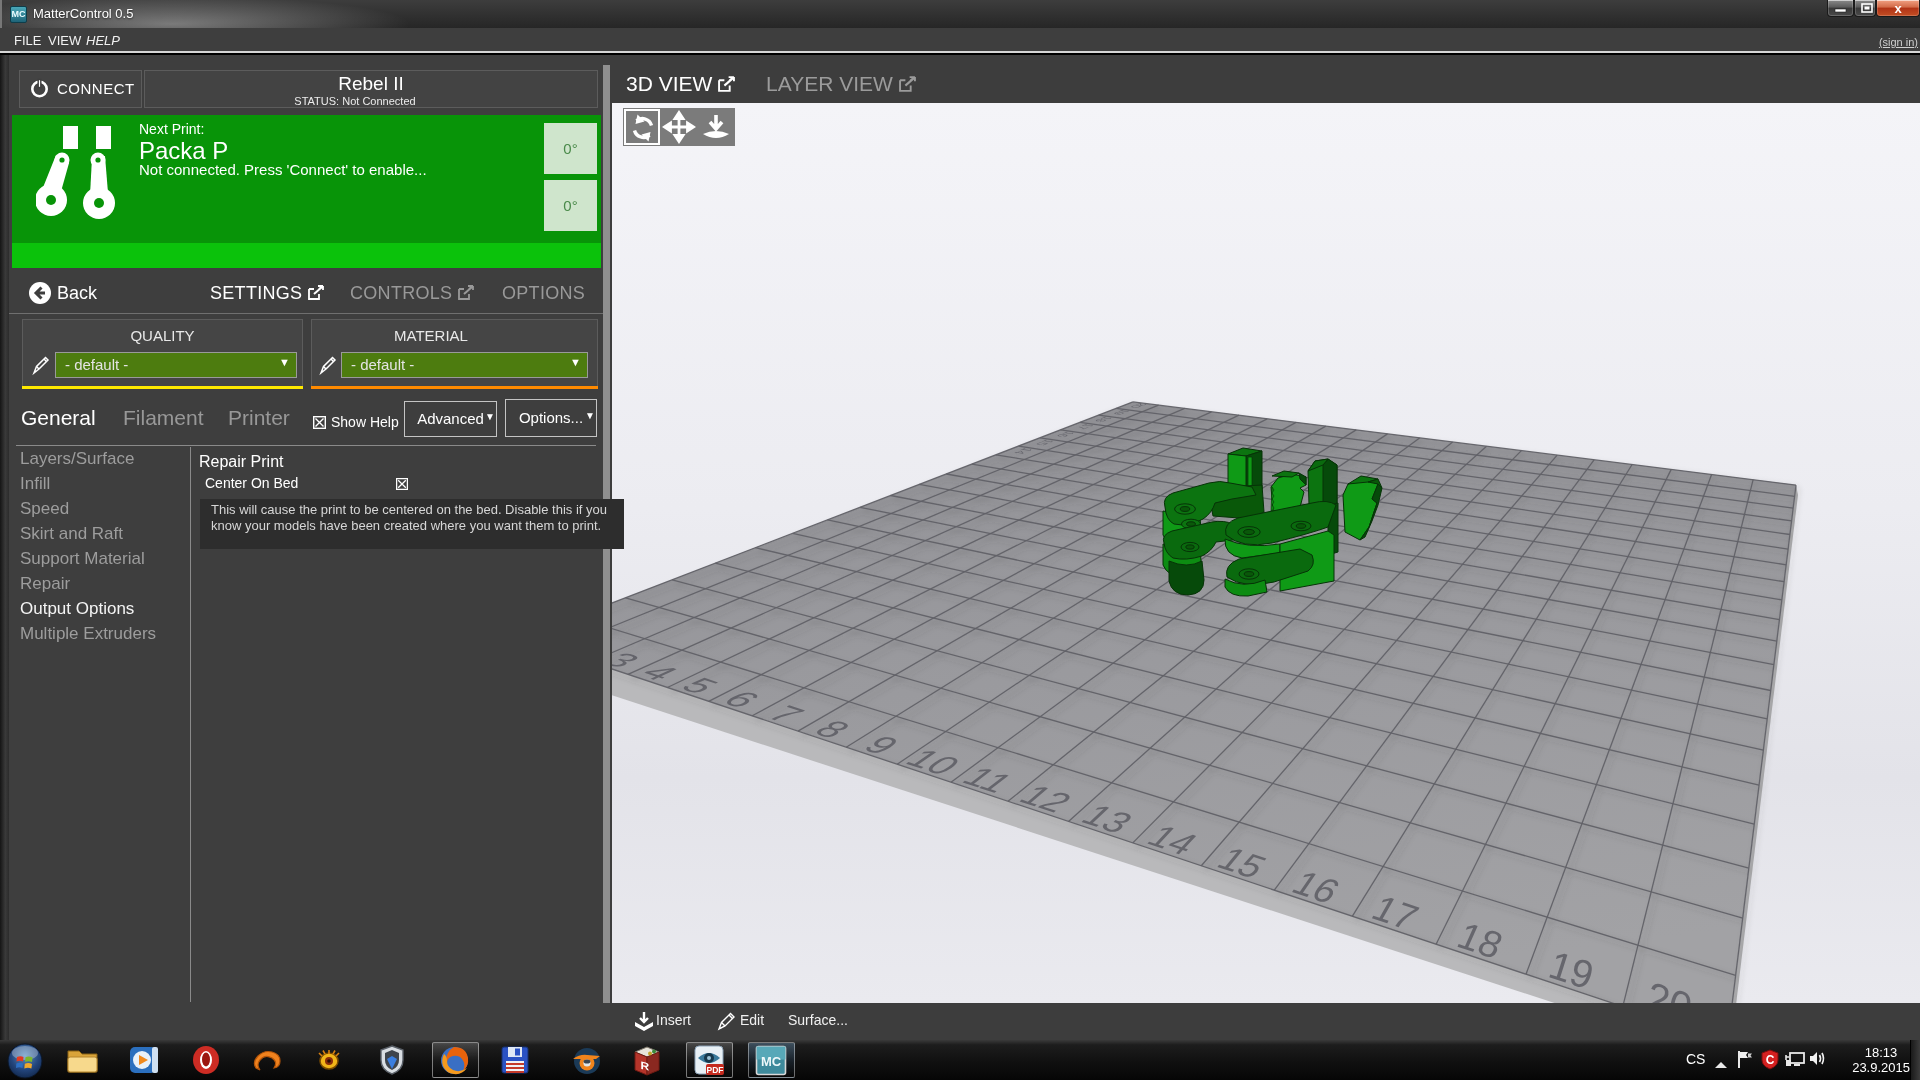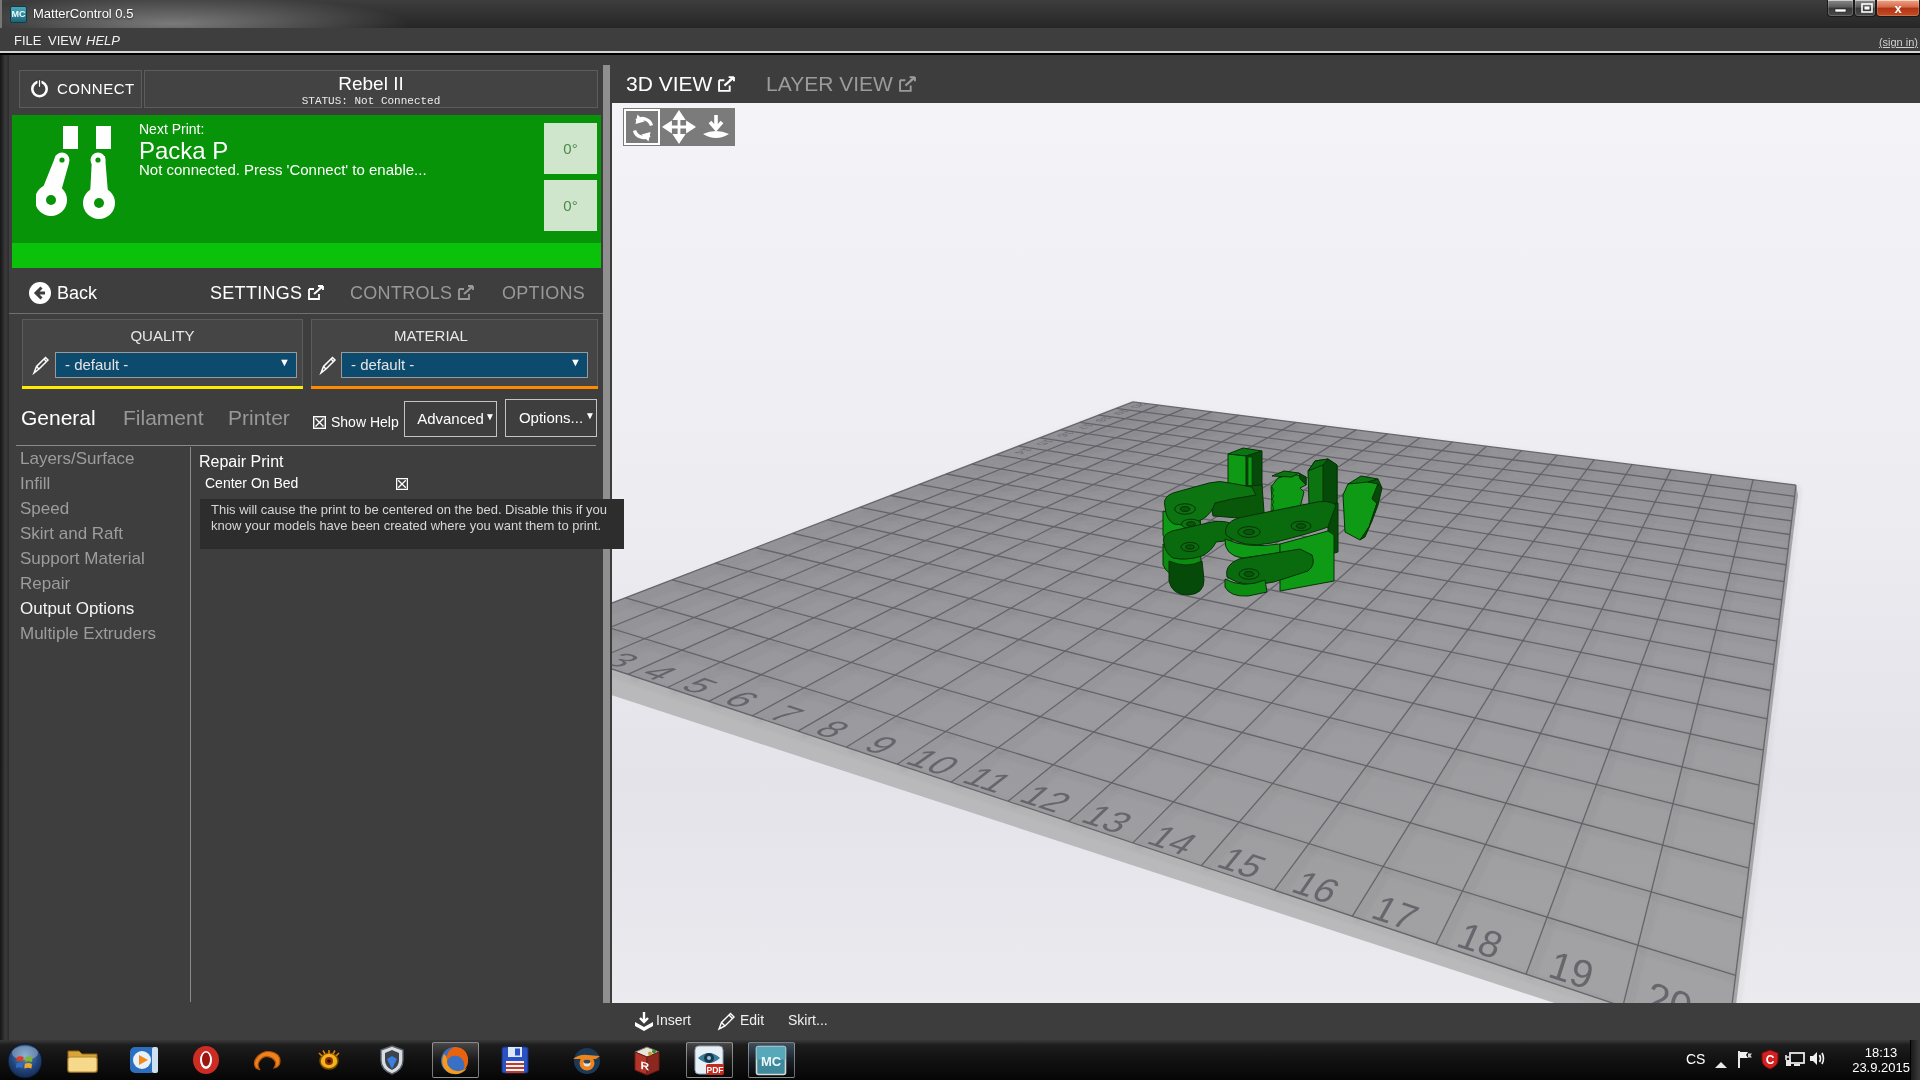--- a/index.html
+++ b/index.html
@@ -34,42 +34,42 @@
 #vtools{left:11px;top:5px;width:112px;height:38px;background:#7b7b7b;}
 .vbtn{top:1px;width:36px;height:36px;}
 #vb1{left:1px;border:2px solid #fff;}
 #vb2{left:38px;}#vb3{left:75px;}
 
 .box{border:1px solid #5c5c5c;background:#434343;}
 #connectbox{left:19px;top:15px;width:123px;height:38px;}
 #rebelbox{left:144px;top:15px;width:454px;height:38px;}
 #connecttxt{left:57px;top:25px;color:#fff;font-size:15px;letter-spacing:0.5px;}
 #rebel{left:144px;top:18px;width:454px;text-align:center;color:#fff;font-size:19px;}
-#status{left:144px;top:40px;width:454px;text-align:center;color:#ececec;font-size:11px;font-family:Liberation Mono, monospace;}
+#status{left:128px;top:40px;width:454px;text-align:center;color:#ececec;font-size:11px;}
 #greenbox{left:12px;top:60px;width:589px;height:128px;background:#089408;}
 #greenstrip{left:12px;top:188px;width:589px;height:25px;background:#0bc20b;}
 #nextprint{left:139px;top:66px;color:#fff;font-size:14px;}
 #packa{left:139px;top:82px;color:#fff;font-size:24px;}
 #notconn{left:139px;top:106px;color:#fff;font-size:15px;}
 .tempbox{left:544px;width:53px;height:51px;background:#cfe5cc;color:#4a8a4a;font-size:15px;text-align:center;line-height:51px;}
 #temp1{top:68px;}
 #temp2{top:125px;}
 
 #backrow{left:9px;top:213px;width:594px;height:45px;background:#3e3e3e;}
 #backcirc{left:29px;top:227px;width:22px;height:22px;background:#fff;border-radius:50%;}
 #backtxt{left:57px;top:228px;color:#fff;font-size:18px;}
 #tabsettings{left:210px;top:228px;color:#fff;font-size:18px;letter-spacing:0.3px;}
 #tabcontrols{left:350px;top:228px;color:#999;font-size:18px;letter-spacing:0.3px;}
 #taboptions{left:502px;top:228px;color:#999;font-size:18px;letter-spacing:0.3px;}
 #sep1{left:9px;top:258px;width:594px;height:1px;background:#6f6f6f;}
 </style><style>
 #qbox{left:22px;top:264px;width:281px;height:70px;background:#454545;border:1px solid #5c5c5c;}
 #mbox{left:311px;top:264px;width:287px;height:70px;background:#454545;border:1px solid #5c5c5c;}
 .qlabel{color:#e8e8e8;font-size:15px;text-align:center;}
-.ddown{top:297px;height:26px;background:#0c4a6e;border:1px solid #9a9a9a;color:#e4e4e4;font-size:15px;line-height:24px;padding-left:9px;}
+.ddown{top:297px;height:26px;background:#4d7c0f;border:1px solid #9a9a9a;color:#e4e4e4;font-size:15px;line-height:24px;padding-left:9px;}
 .dda{position:absolute;right:6px;top:-3px;color:#fff;font-size:11px;}
 #tabgeneral{left:21px;top:351px;color:#fff;font-size:21px;}
 #tabfilament{left:123px;top:351px;color:#989898;font-size:21px;}
 #tabprinter{left:228px;top:351px;color:#989898;font-size:21px;}
 #showhelpchk{left:313px;top:360px;}
 #showhelptxt{left:331px;top:359px;color:#fff;font-size:14px;}
 .btn{border:1px solid #c4c4c4;color:#fff;font-size:15px;text-align:center;}
 #advbtn{left:404px;top:346px;width:93px;height:36px;line-height:34px;}
 #optbtn{left:505px;top:344px;width:92px;height:38px;line-height:36px;}
 .corner{position:absolute;right:1px;top:-2px;font-size:10px;color:#fff;}
@@ -329,21 +329,21 @@
           </svg></div>
 <div class="abs ftxt" style="left:46px;">Insert</div>
 <div class="abs" style="left:107px;top:8px;"><svg width="20" height="20" viewBox="0 0 20 20">
             <g stroke="#fff" stroke-width="1.4" fill="none">
               <path d="M2 18 L4.5 11.5 L13.5 2.5 L17 6 L8 15 L2 18 Z"></path>
               <path d="M4.5 11.5 L8 15"></path>
               <path d="M12 4 L15.5 7.5"></path>
             </g>
           </svg></div>
 <div class="abs ftxt" style="left:130px;">Edit</div>
-<div class="abs ftxt" style="left:178px;">Skirt...</div>
+<div class="abs ftxt" style="left:178px;">Surface...</div>
 </div>
 <div class="abs" id="hdr3dwrap" style="left:610px;top:0;width:1310px;height:48px;">
 <span class="abs" id="hdr3d">3D VIEW<svg class="popicon" width="17" height="16" viewBox="0 0 16 15">
             <path d="M1 4 L1 14 L11 14 L11 9 M1 4 L6 4 M11 4 L15 1 M15 1 L15 5 M15 1 L10 1" stroke="#fff" stroke-width="1.8" fill="none"></path>
             <path d="M6 9 L14 2" stroke="#fff" stroke-width="2" fill="none"></path>
           </svg></span>
 <span class="abs" id="hdrlayer">LAYER VIEW<svg class="popicon" width="17" height="16" viewBox="0 0 16 15">
             <path d="M1 4 L1 14 L11 14 L11 9 M1 4 L6 4 M11 4 L15 1 M15 1 L15 5 M15 1 L10 1" stroke="#9b9b9b" stroke-width="1.8" fill="none"></path>
             <path d="M6 9 L14 2" stroke="#9b9b9b" stroke-width="2" fill="none"></path>
           </svg></span>

